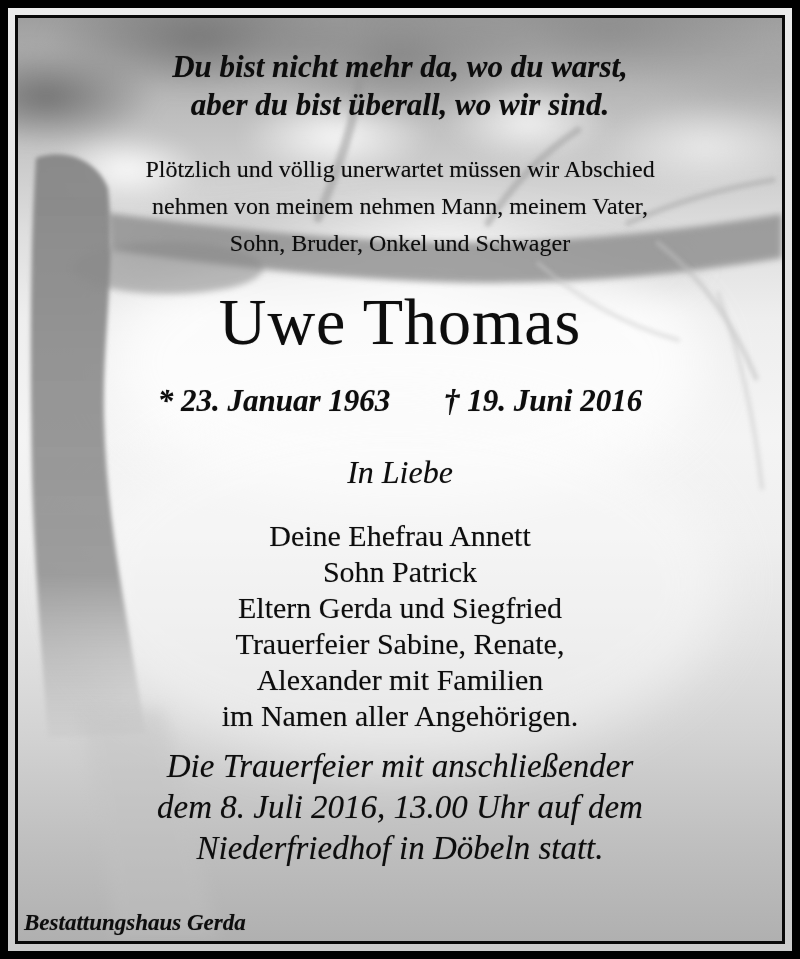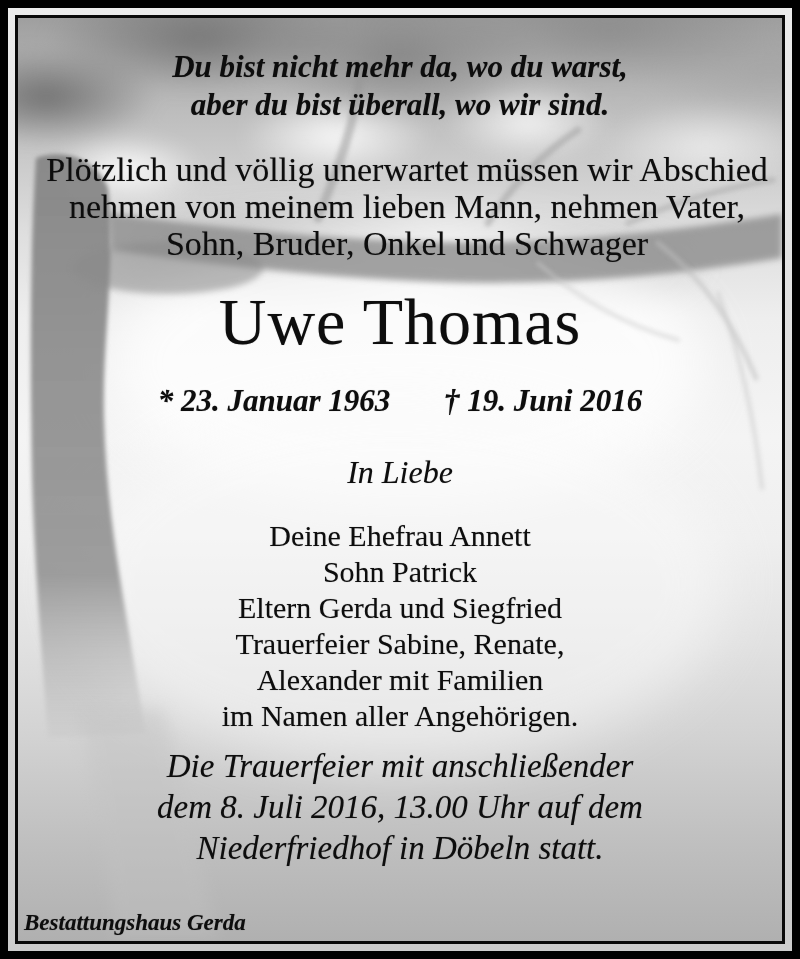--- a/index.html
+++ b/index.html
@@ -79,21 +79,21 @@
     color: #0d0d0d;
   }
   .tblock {
     position: absolute;
     left: 0;
     width: 100%;
     text-align: center;
     text-shadow: 0 0 1px rgba(25,25,25,.35);
   }
   .quote        { top: 30px;  font-size: 31px; font-weight: bold; font-style: italic; line-height: 38px; }
-  .intro        { top: 133px; font-size: 34px; line-height: 37px; padding-left: 7px; }
+  .intro        { top: 133px; font-size: 24px; line-height: 37px; }
   .name         { top: 266px; font-size: 66px; font-weight: normal; letter-spacing: 1px; }
   .dates        { top: 365px; font-size: 31px; font-weight: bold; font-style: italic; }
   .dates .death { margin-left: 46px; }
   .salutation   { top: 436px; font-size: 32px; font-weight: normal; font-style: italic; }
   .mourners     { top: 500px; font-size: 30px; line-height: 36px; }
   .funeral      { top: 728px; font-size: 33px; font-weight: normal; font-style: italic; line-height: 41px; }
   .home {
     top: 892px;
     left: 6px;
     width: auto;
@@ -161,21 +161,21 @@
 
     <div class="content">
 
       <div class="tblock quote">
         <span class="line">Du bist nicht mehr da, wo du warst,</span>
         <span class="line">aber du bist überall, wo wir sind.</span>
       </div>
 
       <div class="tblock intro">
         <span class="line">Plötzlich und völlig unerwartet müssen wir Abschied</span>
-        <span class="line">nehmen von meinem lieben Mann, nehmen Vater,</span>
+        <span class="line">nehmen von meinem nehmen Mann, meinem Vater,</span>
         <span class="line">Sohn, Bruder, Onkel und Schwager</span>
       </div>
 
       <div class="tblock name">Uwe Thomas</div>
 
       <div class="tblock dates">
         <span class="birth">* 23. Januar 1963</span>
         <span class="death">† 19. Juni 2016</span>
       </div>
 

